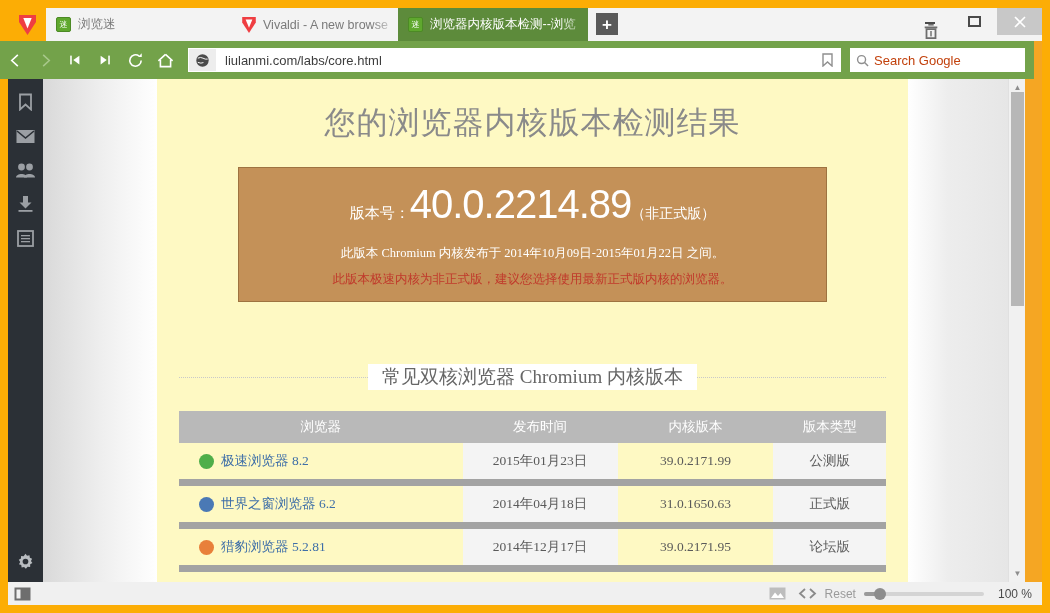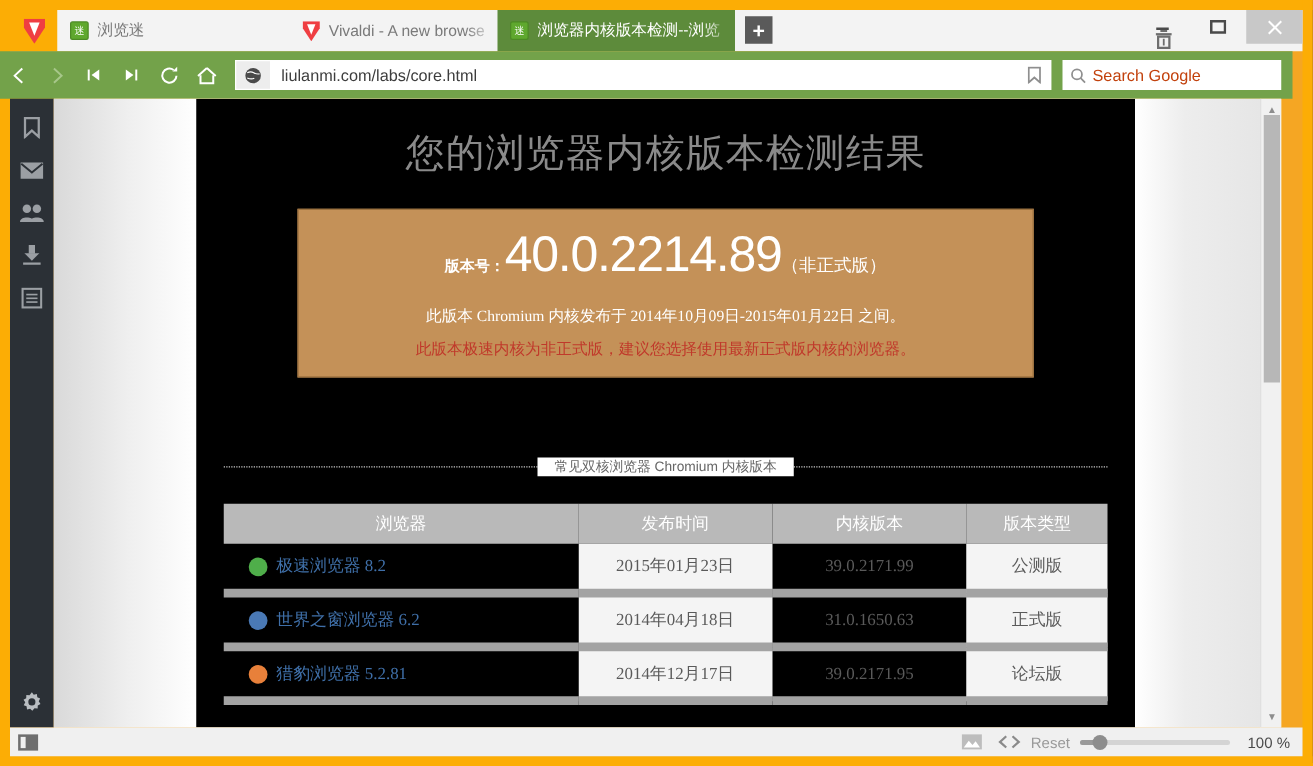--- a/index.html
+++ b/index.html
@@ -72,40 +72,40 @@
   .panel-top{padding-top:6px;}
   .panel-gear{position:absolute;left:0;bottom:6px;width:35px;height:30px;display:flex;
     align-items:center;justify-content:center;color:#b9bdc1;}
 
   
   .viewport{position:absolute;left:43px;top:79px;width:982px;height:503px;background:#ffffff;
     overflow:hidden;}
   .page-bg{position:absolute;left:0;top:0;width:982px;height:503px;
     background:linear-gradient(to right,#d9d9d9 0px,#efefef 60px,#ffffff 115px,
     #ffffff 865px,#ededed 905px,#e4e4e4 982px);}
-  .page{position:absolute;left:114px;top:0;width:751px;height:503px;background:#000000;}
+  .page{position:absolute;left:114px;top:0;width:751px;height:503px;background:#fef9c3;}
 
   .page-title{text-align:center;font-family:"Liberation Serif","DejaVu Serif",serif;
     font-size:31px;color:#8a8a8a;padding-top:23px;font-weight:normal;margin:0;letter-spacing:1px;}
 
   .verbox{margin:23px 81px 0 81px;background:#c49158;border:1px solid #9e7340;
     box-sizing:border-box;padding:16px 0 13px 0;}
   .verline{text-align:center;color:#ffffff;white-space:nowrap;line-height:1;}
-  .verlabel{font-size:12px;font-family:"Liberation Serif","DejaVu Serif",serif;font-weight:bold;}
+  .verlabel{font-size:15px;font-family:"Liberation Serif","DejaVu Serif",serif;}
   .vernum{font-size:40px;letter-spacing:-1px;}
   .versuffix{font-size:14px;font-family:"Liberation Serif","DejaVu Serif",serif;}
   .verdesc{text-align:center;color:#ffffff;font-size:12.5px;margin-top:21px;
     font-family:"Liberation Serif","DejaVu Serif",serif;}
   .verwarn{text-align:center;color:#c0392b;font-size:12.5px;margin-top:9px;
     font-family:"Liberation Serif","DejaVu Serif",serif;}
 
   .section-head{position:relative;margin:62px 22px 0 22px;text-align:center;}
   .section-head .rule{position:absolute;left:0;right:0;top:50%;border-top:1px dotted #c9c9c9;}
   .section-head .label{position:relative;display:inline-block;background:#ffffff;padding:0 14px;
-    font-size:11px;color:#666666;font-family:Liberation Sans, sans-serif;}
+    font-size:19px;color:#666666;font-family:Liberation Serif, serif;}
 
   table.browsers{margin:21px 22px 0 22px;width:707px;border-collapse:collapse;
     font-family:"Liberation Serif","DejaVu Serif",serif;}
   table.browsers th{background:#b9b9b9;color:#ffffff;font-weight:normal;font-size:13.5px;
     height:30px;text-align:center;}
   table.browsers th.c1{width:285px;}
   table.browsers th.c2{width:155px;}
   table.browsers th.c3{width:155px;}
   table.browsers th.c4{width:112px;}
   table.browsers td{height:34px;font-size:13.5px;color:#5a5a5a;text-align:center;

